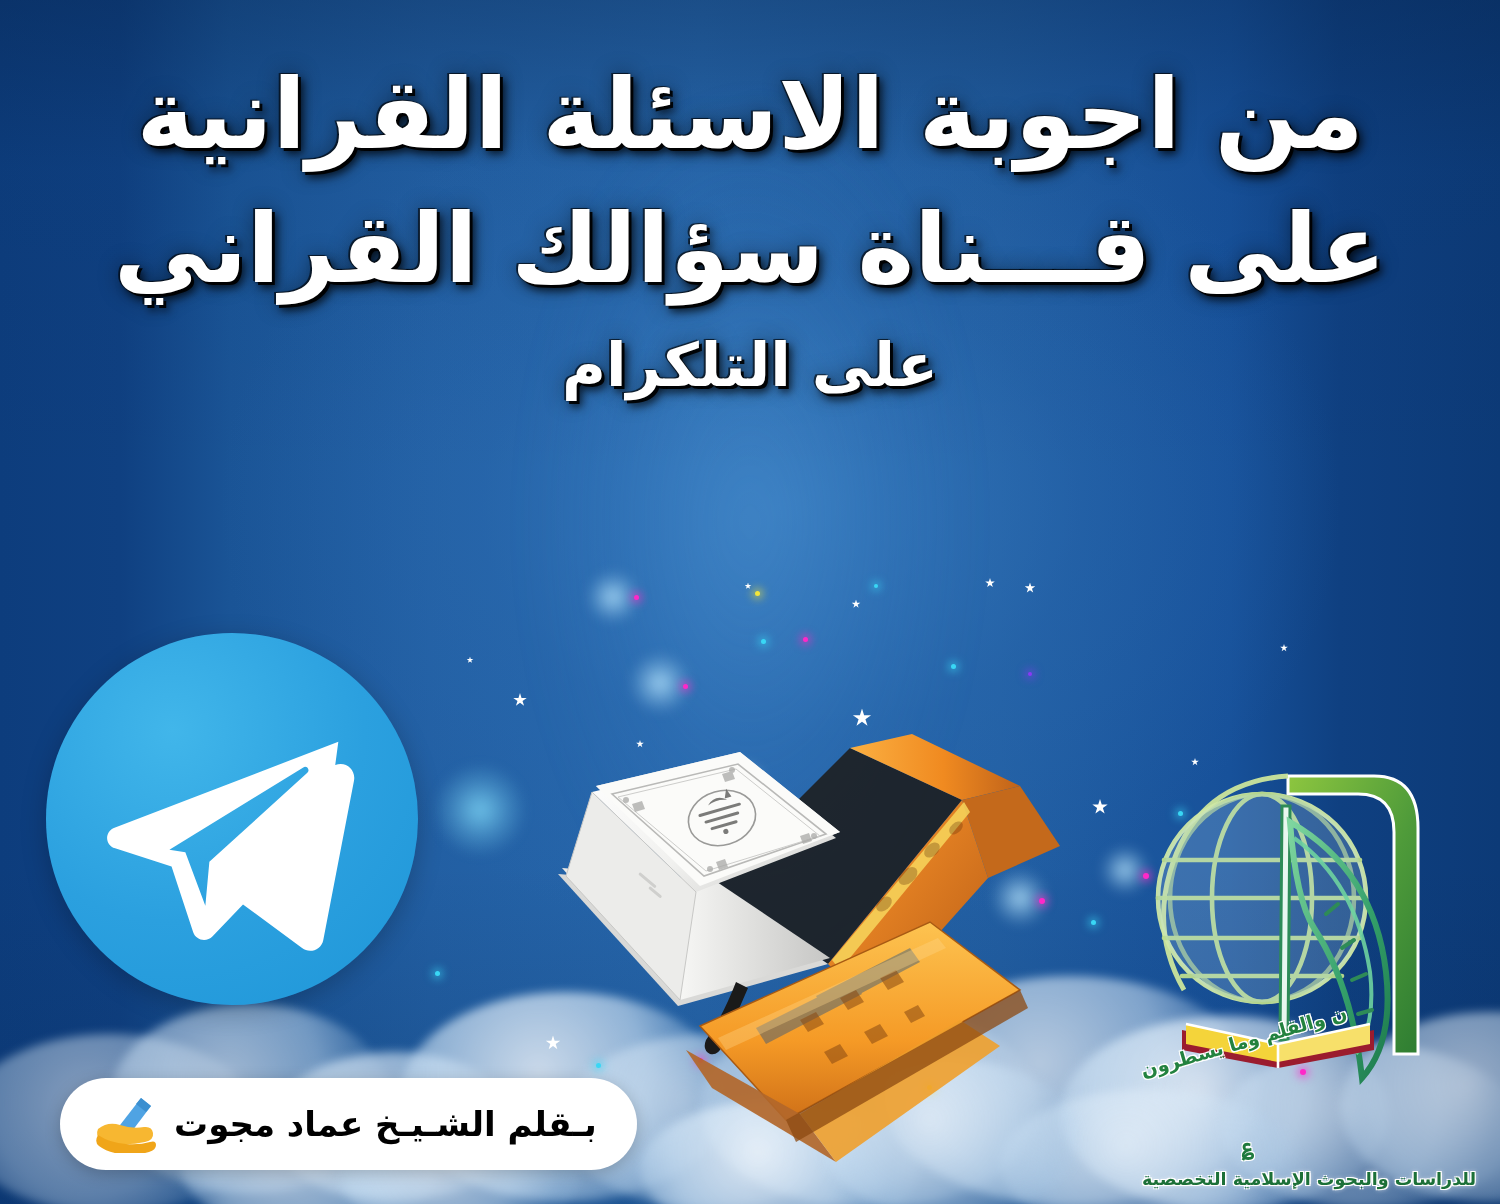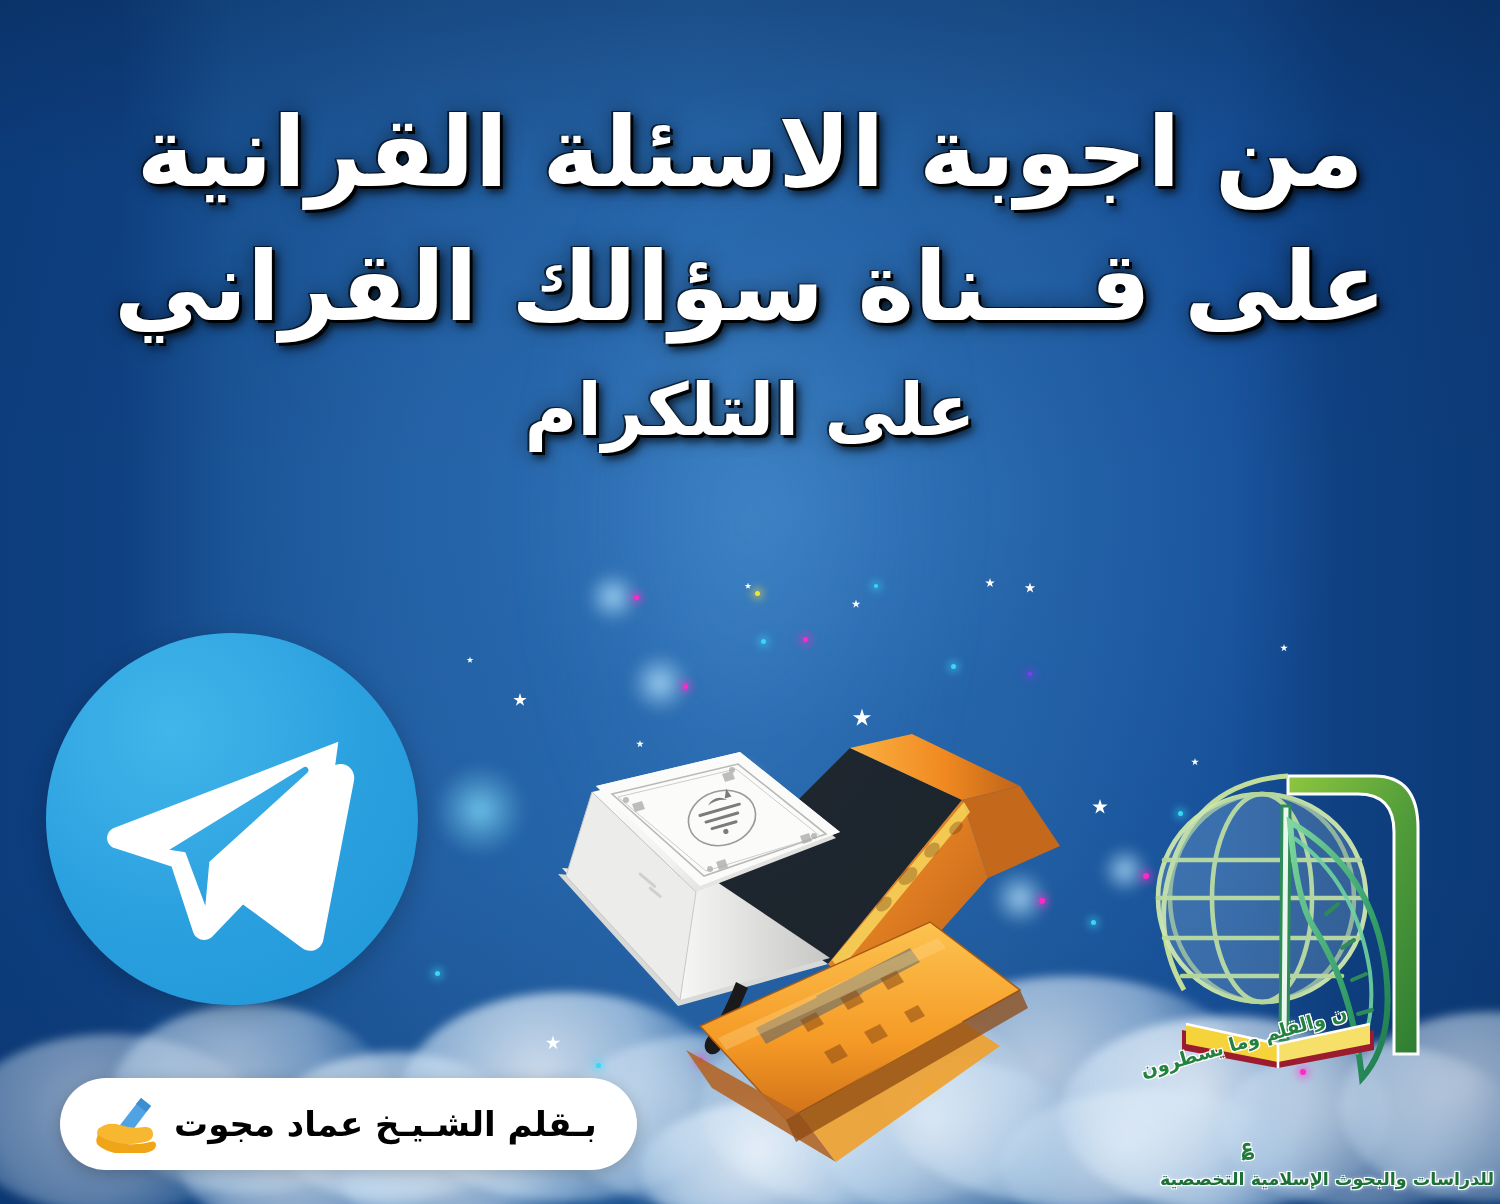--- a/index.html
+++ b/index.html
@@ -80,25 +80,24 @@
     font-weight:bold;
     line-height:1.16;
     letter-spacing:-0.5px;
     text-shadow:
        0 0 2px #000,
        3px 3px 0px rgba(0,0,0,0.92),
        5px 6px 9px rgba(0,0,0,0.70),
        -2px -1px 0px rgba(0,0,0,0.55),
        0 0 22px rgba(0,0,0,0.45);
     white-space:nowrap;
-    margin-top:38px;
   }
   .hl-1 { font-size:98px; }
   .hl-2 { font-size:96px; margin-top:22px; }
-  .hl-3 { font-size:72px; margin-top:26px; }
+  .hl-3 { font-size:60px; margin-top:26px; }
 
   
   .tg-wrap {
     position:absolute;
     left:46px; top:633px;
     width:372px; height:372px;
     z-index:24;
   }
   .tg-circle {
     position:absolute; inset:0;
@@ -175,21 +174,21 @@
     line-height:1;
     text-shadow:
       -1.5px -1.5px 0 #fff,  1.5px -1.5px 0 #fff,
       -1.5px  1.5px 0 #fff,  1.5px  1.5px 0 #fff,
        0 0 6px rgba(255,255,255,0.95);
     white-space:nowrap;
     z-index:28;
   }
   .logo-sub {
     position:absolute;
-    right:6px; bottom:16px;
+    right:24px; bottom:16px;
     width:318px;
     text-align:center;
     color:#1c7038;
     font-family:"DejaVu Sans", sans-serif;
     font-weight:bold;
     font-size:17.5px;
     line-height:1;
     text-shadow:
       -1.2px -1.2px 0 #fff,  1.2px -1.2px 0 #fff,
       -1.2px  1.2px 0 #fff,  1.2px  1.2px 0 #fff,

